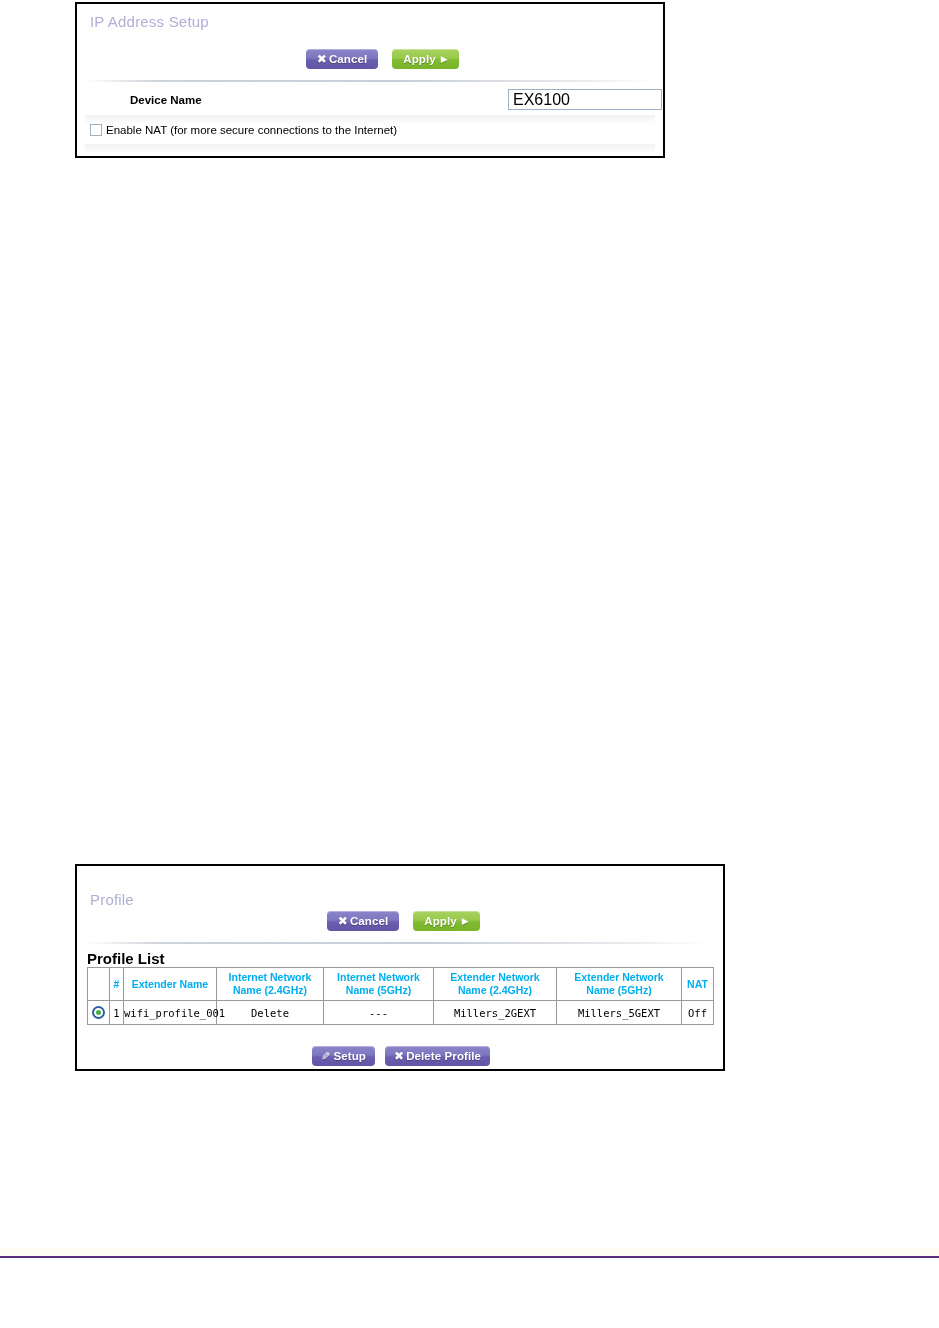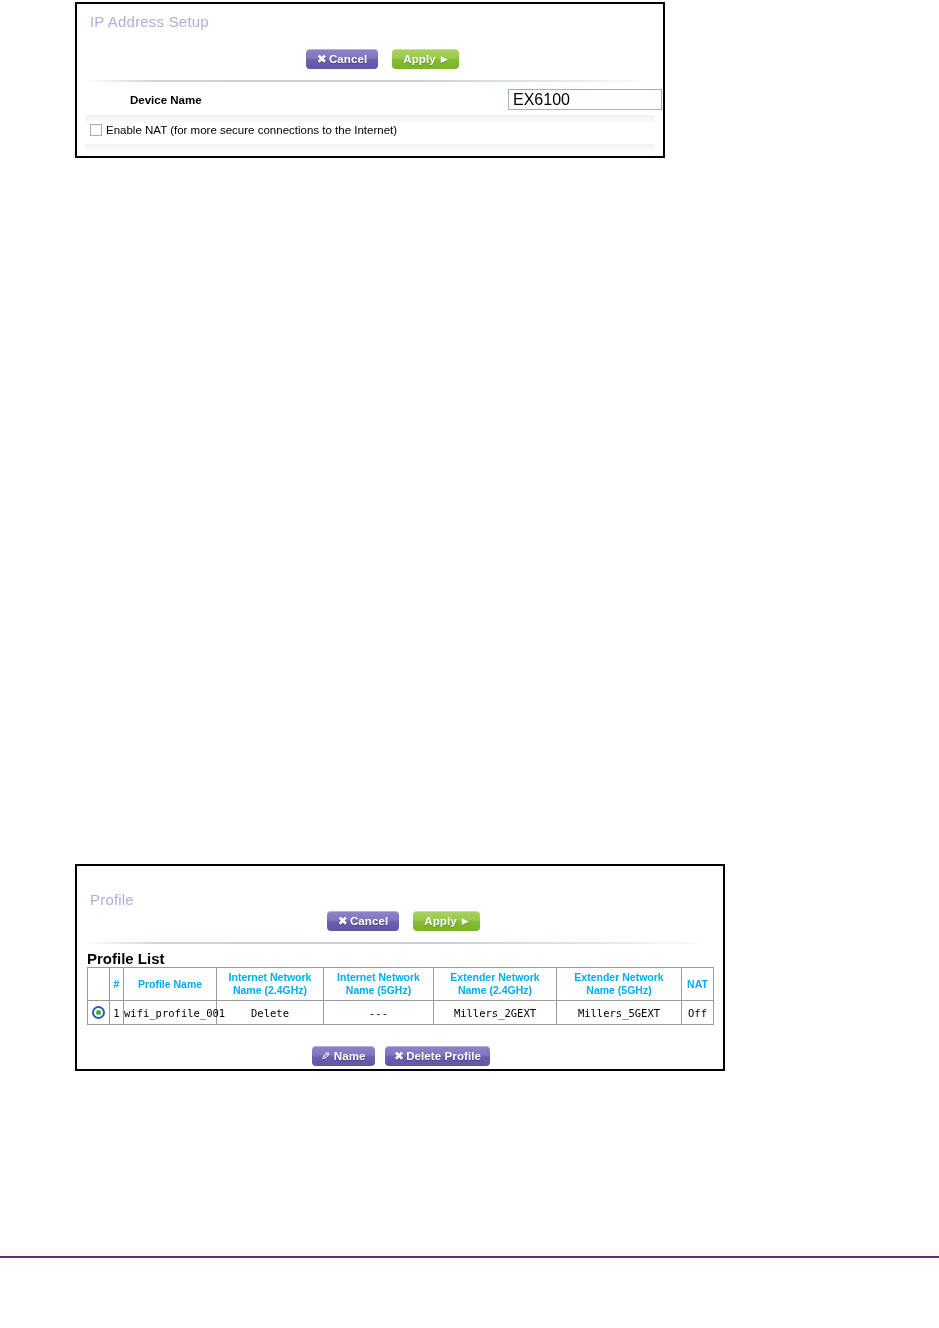--- a/index.html
+++ b/index.html
@@ -278,21 +278,21 @@
         <col style="width:125px">
         <col style="width:32px">
       </colgroup>
       <thead>
         <tr>
           <th></th>
           <th>
             <span>#</span>
           </th>
           <th>
-            <span>Profile Name</span>
+            <span>Extender Name</span>
           </th>
           <th>
             <span>Internet Network</span><br>
             <span>Name (2.4GHz)</span>
           </th>
           <th>
             <span>Internet Network</span><br>
             <span>Name (5GHz)</span>
           </th>
           <th>
@@ -321,21 +321,21 @@
           <td>---</td>
           <td>Millers_2GEXT</td>
           <td>Millers_5GEXT</td>
           <td>Off</td>
         </tr>
       </tbody>
     </table>
 
     <button class="btn btn-purple" style="left:235px; top:180px; width:63px; height:20px;">
       <span class="gl-pencil">✎</span>
-        <span>Name</span>
+        <span>Setup</span>
     </button>
 
     <button class="btn btn-purple" style="left:308px; top:180px; width:105px; height:20px;">
       <span class="gl">✖</span>
         <span>Delete Profile</span>
     </button>
 
   </div>
 </div>
 

